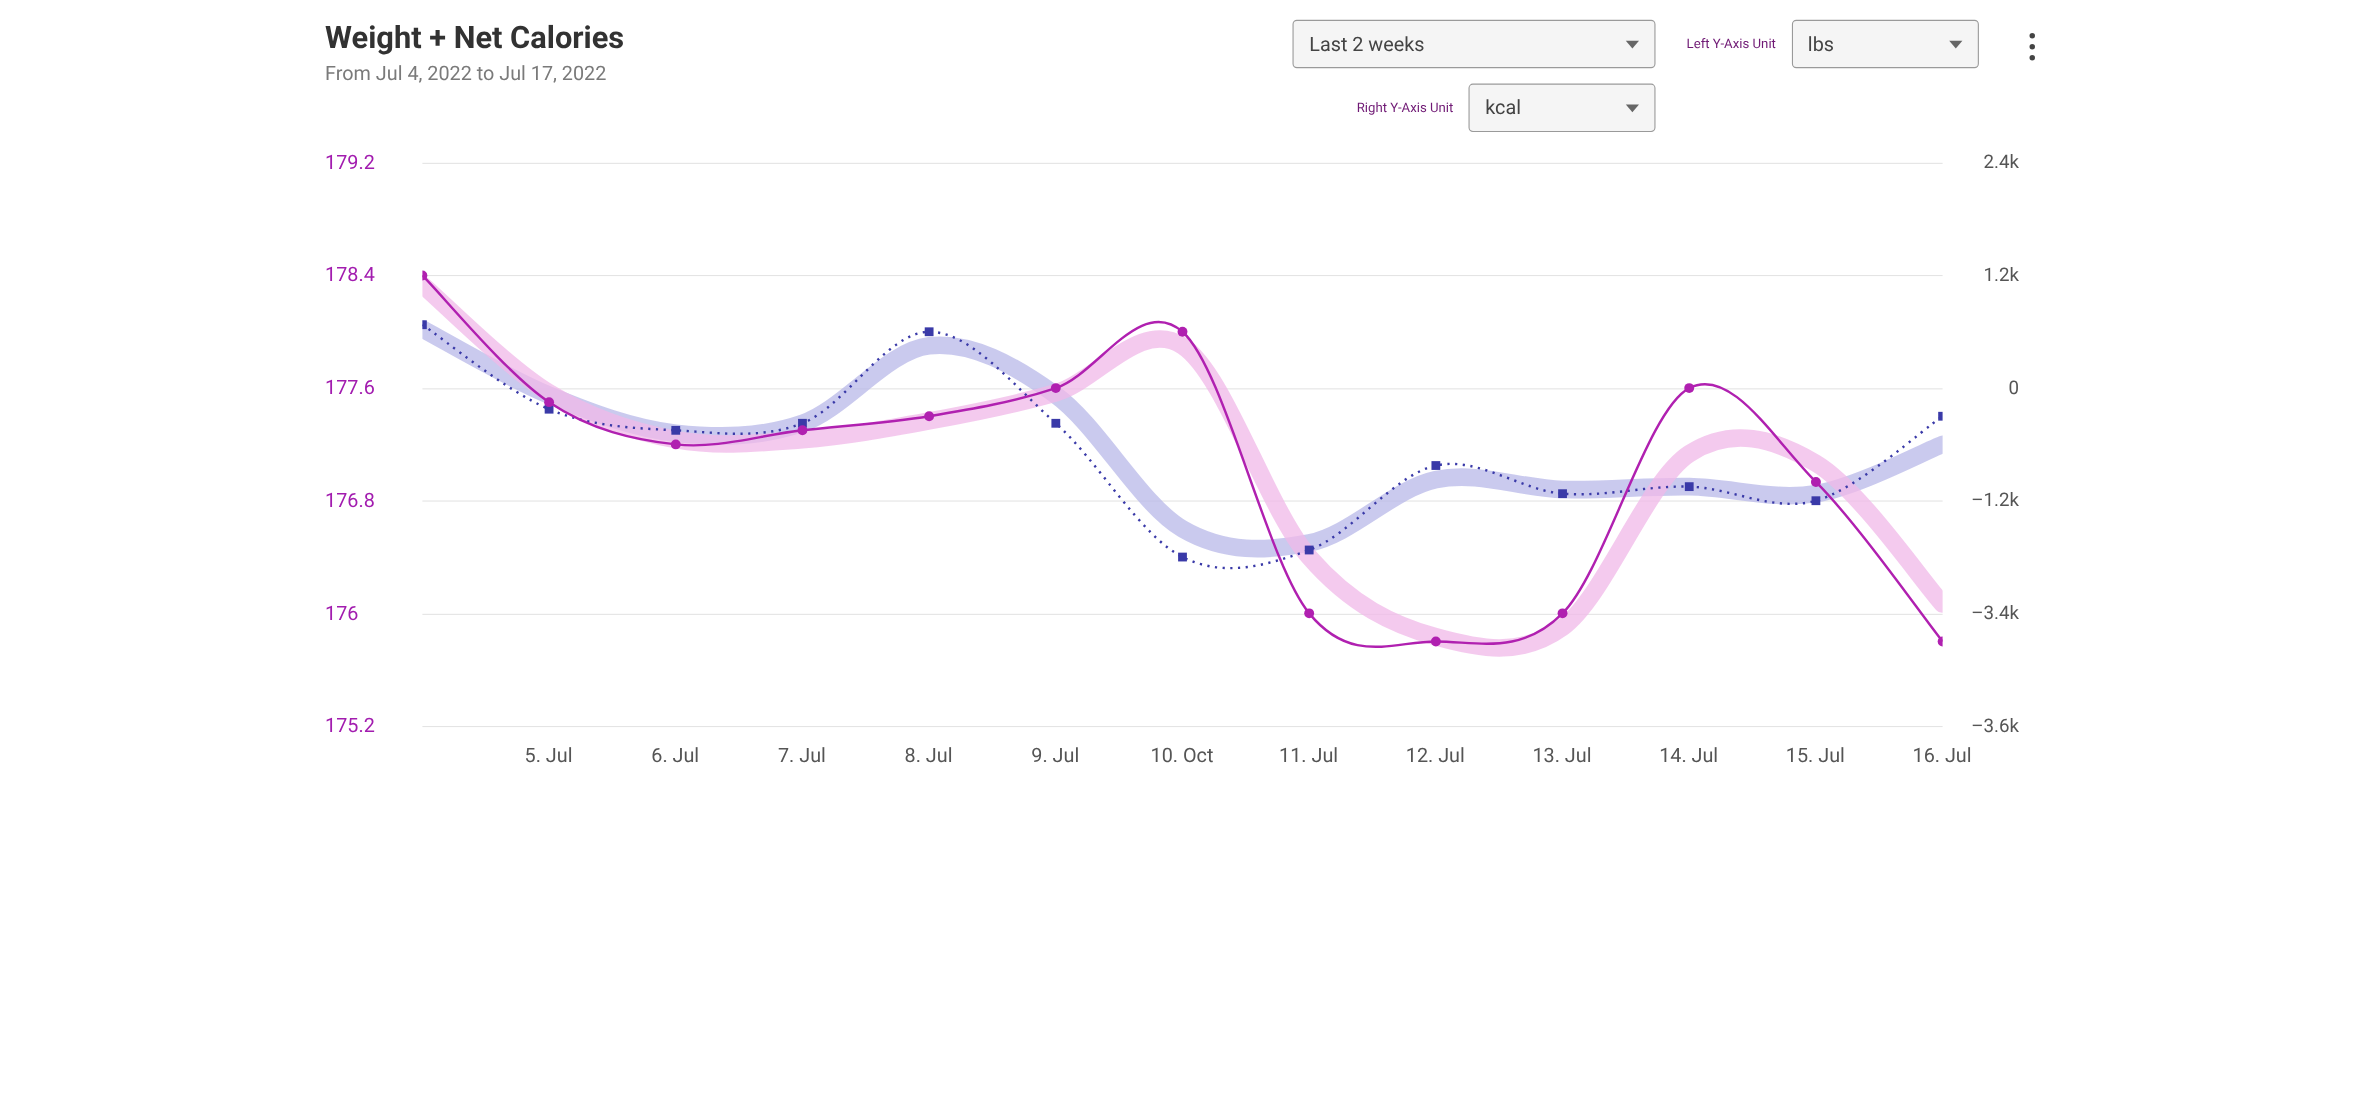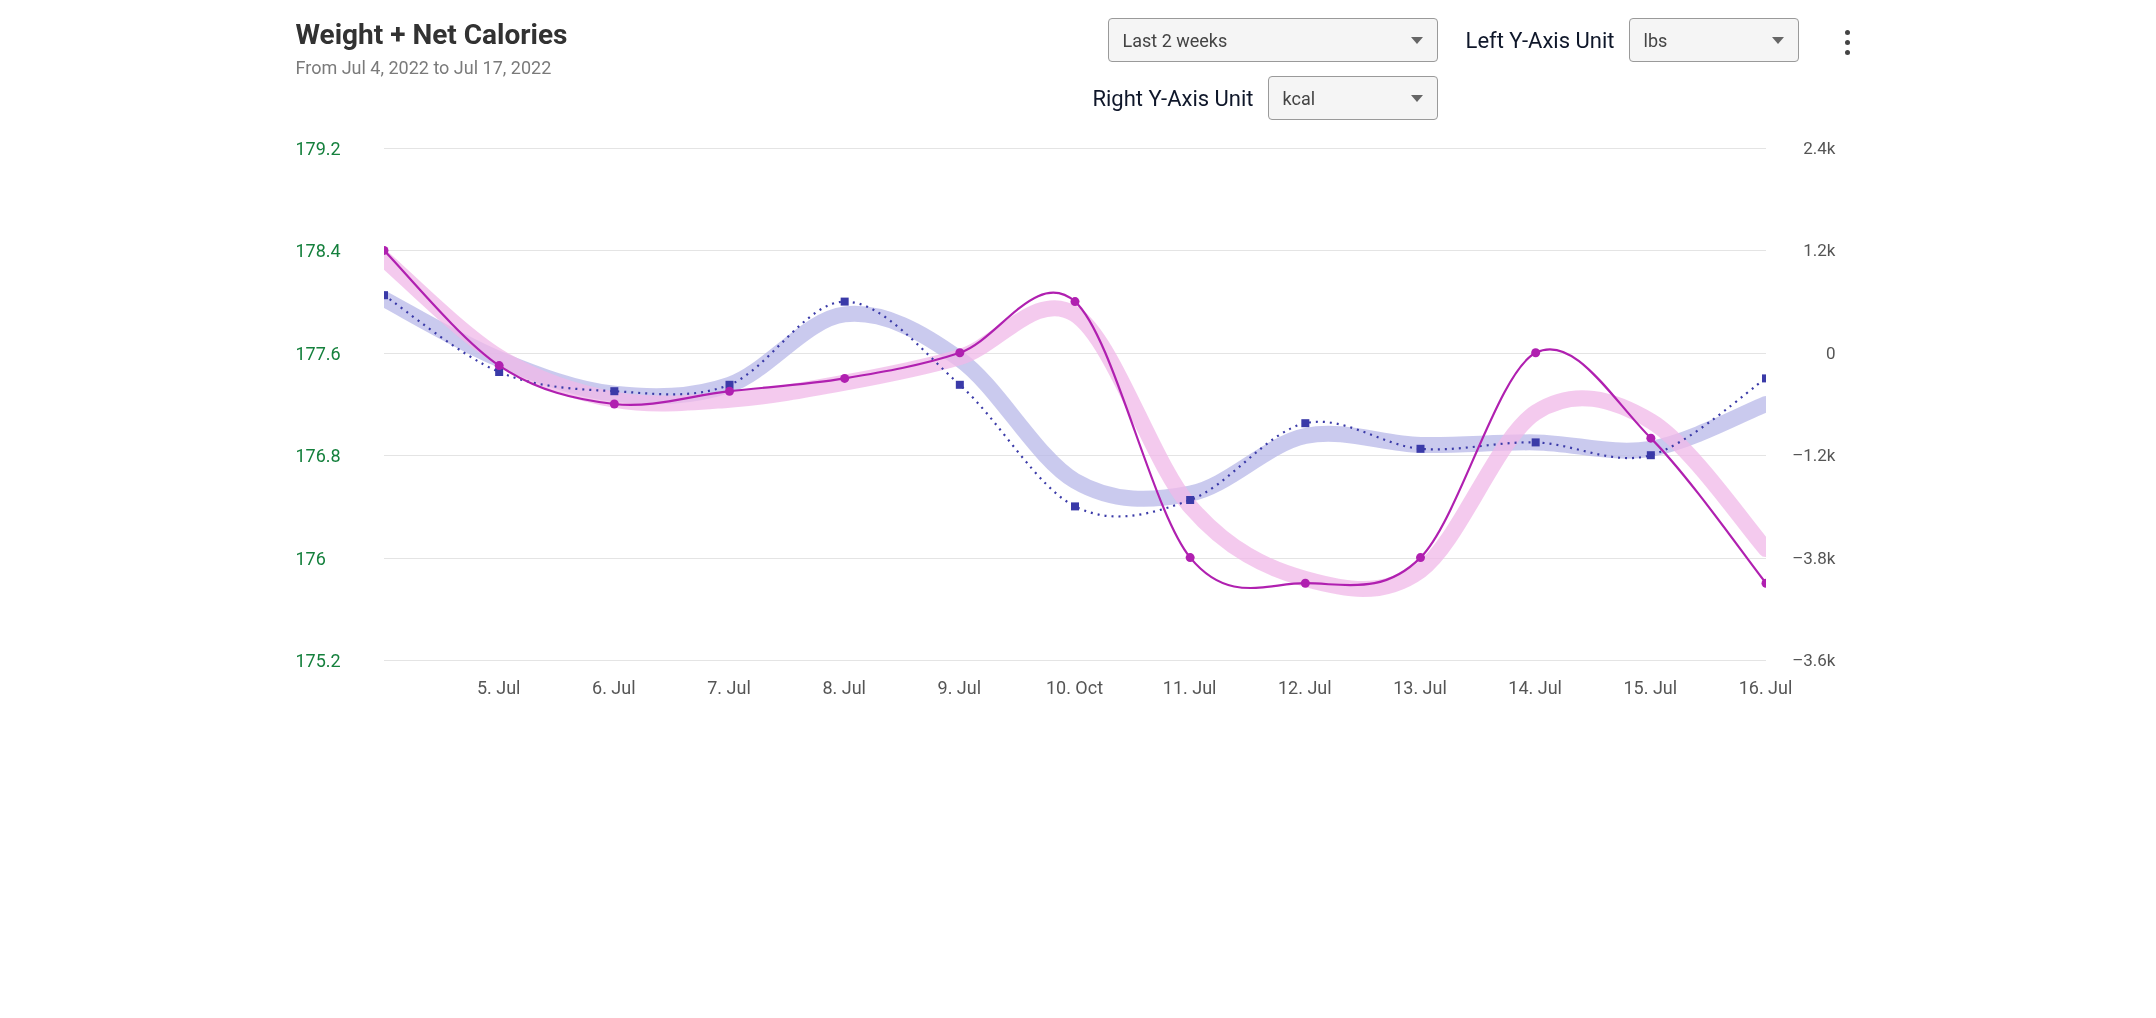--- a/index.html
+++ b/index.html
@@ -7,26 +7,26 @@
   .header{display:flex;align-items:flex-start;gap:16px;justify-content:flex-end;}
   .title-block{flex:0 0 auto;}
   h1{font-size:28px;font-weight:700;margin:0;color:#323232;}
   .subtitle{font-size:18px;color:#7a7a7a;margin-top:6px;}
   .spacer{flex:1 1 auto;}
   .controls{display:grid;grid-template-columns:auto auto;grid-auto-rows:auto;column-gap:28px;row-gap:14px;align-items:center;}
   .controls .cell{display:flex;align-items:center;gap:14px;justify-content:flex-end;}
   .sel{display:flex;align-items:center;justify-content:space-between;border:1px solid #9a9a9a;background:#f5f5f5;padding:0 14px;height:42px;font-size:18px;color:#444;border-radius:4px;cursor:pointer;}
   .sel.wide{width:300px;}
   .sel.mid{width:140px;}
-  .lbl{font-size:22px;color:#0f172a;}
+  .lbl{font-size:12px;color:#701a75;}
   .caret{width:0;height:0;border-left:6px solid transparent;border-right:6px solid transparent;border-top:7px solid #666;margin-left:12px;}
   .kebab{width:26px;display:flex;flex-direction:column;align-items:center;gap:5px;cursor:pointer;margin-left:20px;margin-top:12px;}
   .kebab span{width:5px;height:5px;background:#444;border-radius:50%;}
   .chart{position:relative;margin-top:18px;width:1540px;height:560px;}
-  .axis-label-left{position:absolute;left:0;font-size:18px;color:#15803d;transform:translateY(-50%);}
+  .axis-label-left{position:absolute;left:0;font-size:18px;color:#a21caf;transform:translateY(-50%);}
   .axis-label-right{position:absolute;right:0;font-size:17px;color:#555;transform:translateY(-50%);}
   .grid-line{position:absolute;left:88px;right:70px;height:1px;background:#e4e4e4;}
   .x-tick{position:absolute;bottom:0;font-size:18px;color:#555;transform:translateX(-50%);}
   svg{position:absolute;left:88px;top:0;}
 </style>
 </head>
 <body>
 
 <div class="wrap">
   <div class="header">
@@ -63,21 +63,21 @@
         <span></span>
       </div>
   </div>
 
   <div class="chart" id="chart">
       <div class="grid-line" style="top: 522px;"></div>
       <div class="axis-label-left" style="top: 522px;">175.2</div>
       <div class="axis-label-right" style="top: 522px;">–3.6k</div>
       <div class="grid-line" style="top: 419.6px;"></div>
       <div class="axis-label-left" style="top: 419.6px;">176</div>
-      <div class="axis-label-right" style="top: 419.6px;">–3.8k</div>
+      <div class="axis-label-right" style="top: 419.6px;">–3.4k</div>
       <div class="grid-line" style="top: 317.2px;"></div>
       <div class="axis-label-left" style="top: 317.2px;">176.8</div>
       <div class="axis-label-right" style="top: 317.2px;">–1.2k</div>
       <div class="grid-line" style="top: 214.8px;"></div>
       <div class="axis-label-left" style="top: 214.8px;">177.6</div>
       <div class="axis-label-right" style="top: 214.8px;">0</div>
       <div class="grid-line" style="top: 112.4px;"></div>
       <div class="axis-label-left" style="top: 112.4px;">178.4</div>
       <div class="axis-label-right" style="top: 112.4px;">1.2k</div>
       <div class="grid-line" style="top: 10px;"></div>

